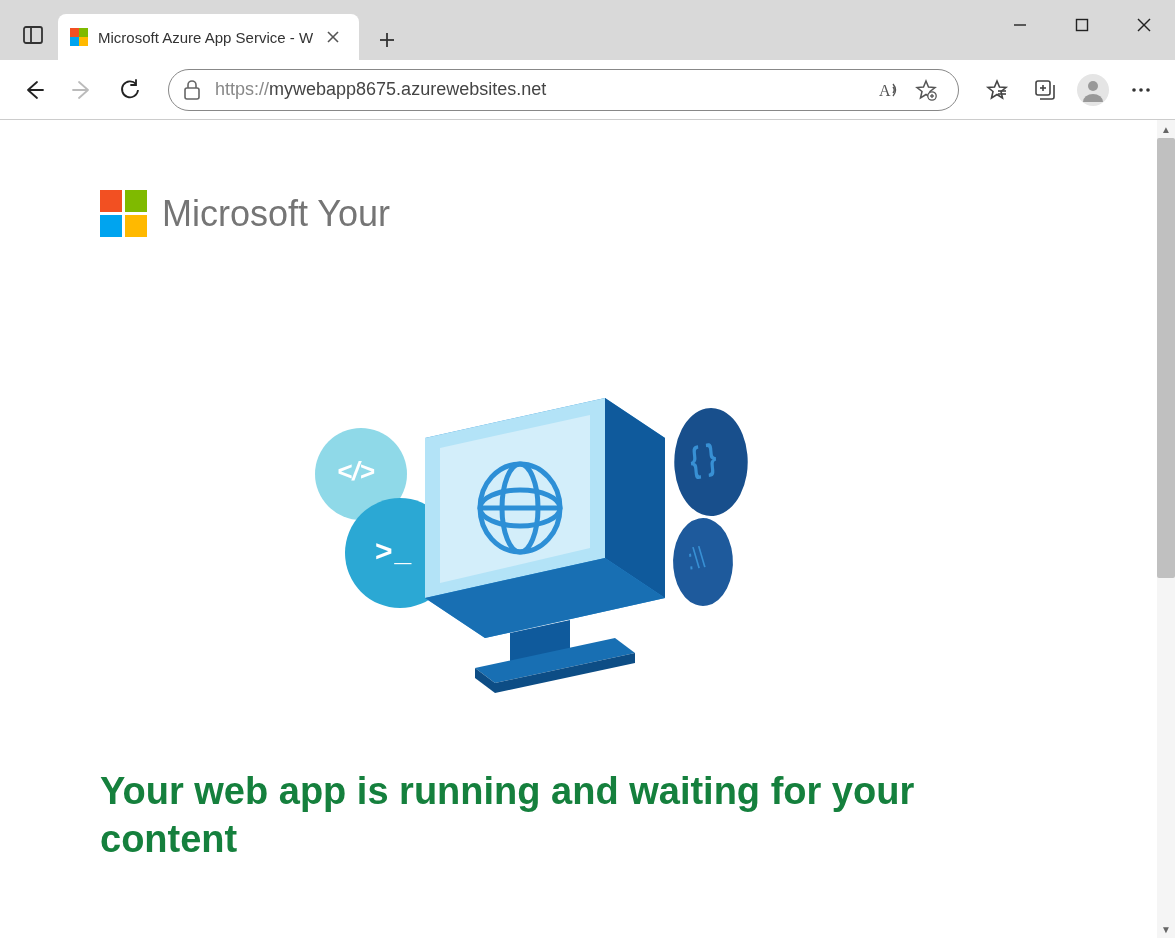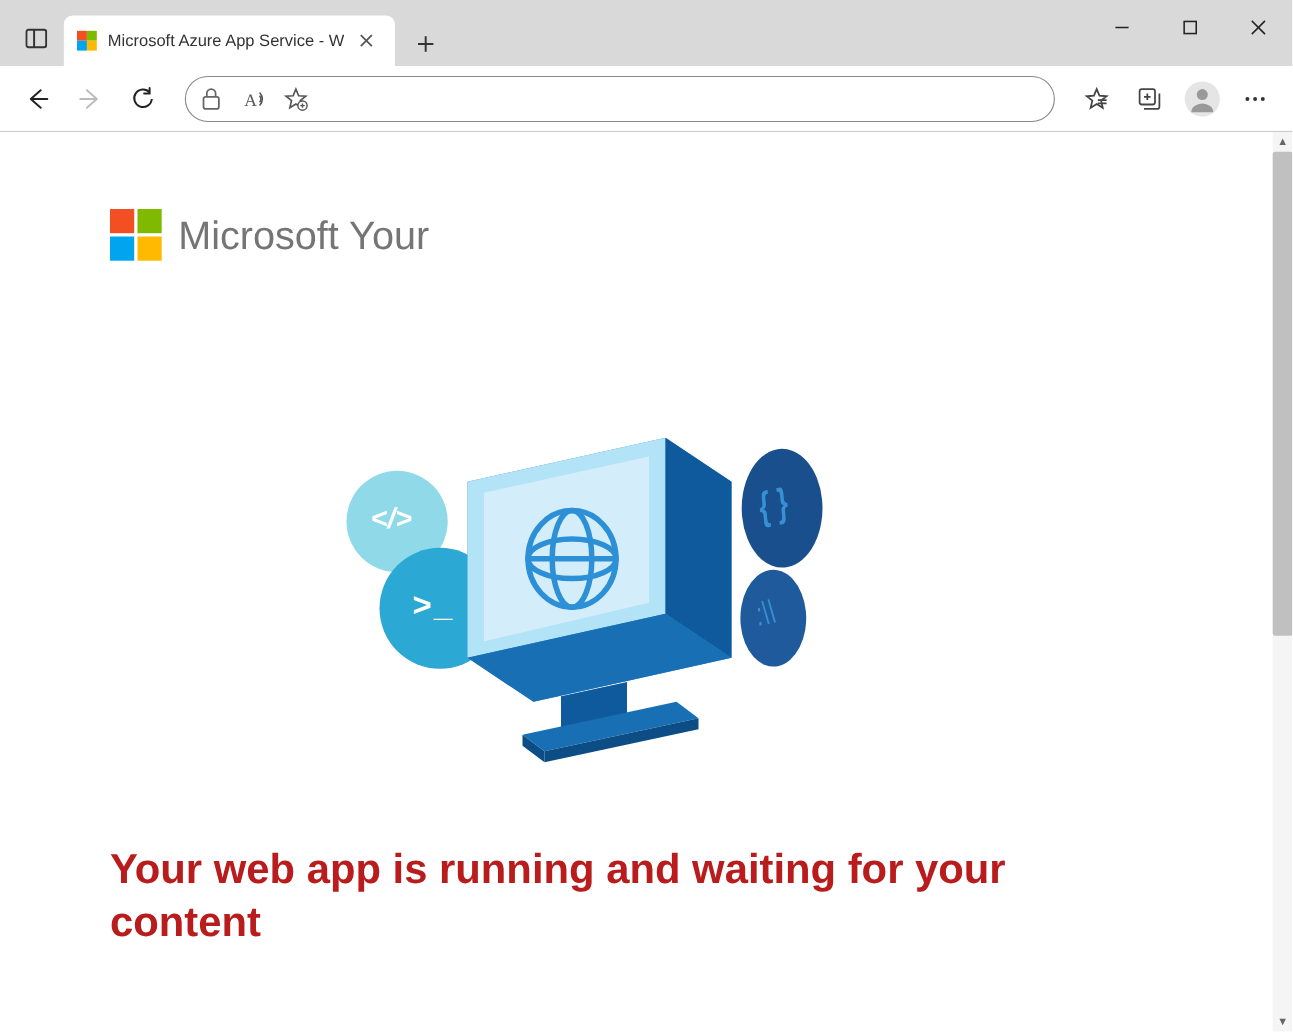--- a/index.html
+++ b/index.html
@@ -218,21 +218,21 @@
 }
 .hero-illustration {
   margin: 160px auto 60px;
   width: 460px;
   height: 310px;
   position: relative;
 }
 .headline {
   font-size: 38px;
   font-weight: 600;
-  color: #b91c1c;
+  color: #15803d;
   line-height: 1.25;
 }
 
 .monitor {
   position: absolute;
   left: 120px;
   top: 0;
 }
 .coin {
   position: absolute;
@@ -319,20 +319,21 @@
           <path d="M17 1 L17 6 L12 6" fill="none" stroke="#222" stroke-width="1.8" stroke-linecap="round"></path>
         </svg>
     </div>
     <div class="address-bar">
       <span class="lock-icon">
         <svg width="18" height="20" viewBox="0 0 18 20">
             <rect x="2" y="8" width="14" height="11" rx="2" fill="none" stroke="#666" stroke-width="1.6"></rect>
             <path d="M5 8 V5 a4 4 0 0 1 8 0 V8" fill="none" stroke="#666" stroke-width="1.6"></path>
           </svg>
       </span>
+      <span class="url-text"><span class="proto">https://</span><span>mywebapp8675.azurewebsites.net</span></span>
       <span class="addr-icon">
         <svg width="22" height="20" viewBox="0 0 22 20">
             <text x="0" y="16" font-size="16" fill="#555" font-family="Segoe UI">A</text>
             <path d="M14 4 Q19 10 14 16" fill="none" stroke="#555" stroke-width="1.4"></path>
             <path d="M14 7 Q16.5 10 14 13" fill="none" stroke="#555" stroke-width="1.4"></path>
           </svg>
       </span>
       <span class="addr-icon">
         <svg width="22" height="22" viewBox="0 0 22 22">
             <path d="M11 2 L13.5 8 L20 8.5 L15 12.5 L16.5 19 L11 15.5 L5.5 19 L7 12.5 L2 8.5 L8.5 8 Z" fill="none" stroke="#555" stroke-width="1.5"></path>

